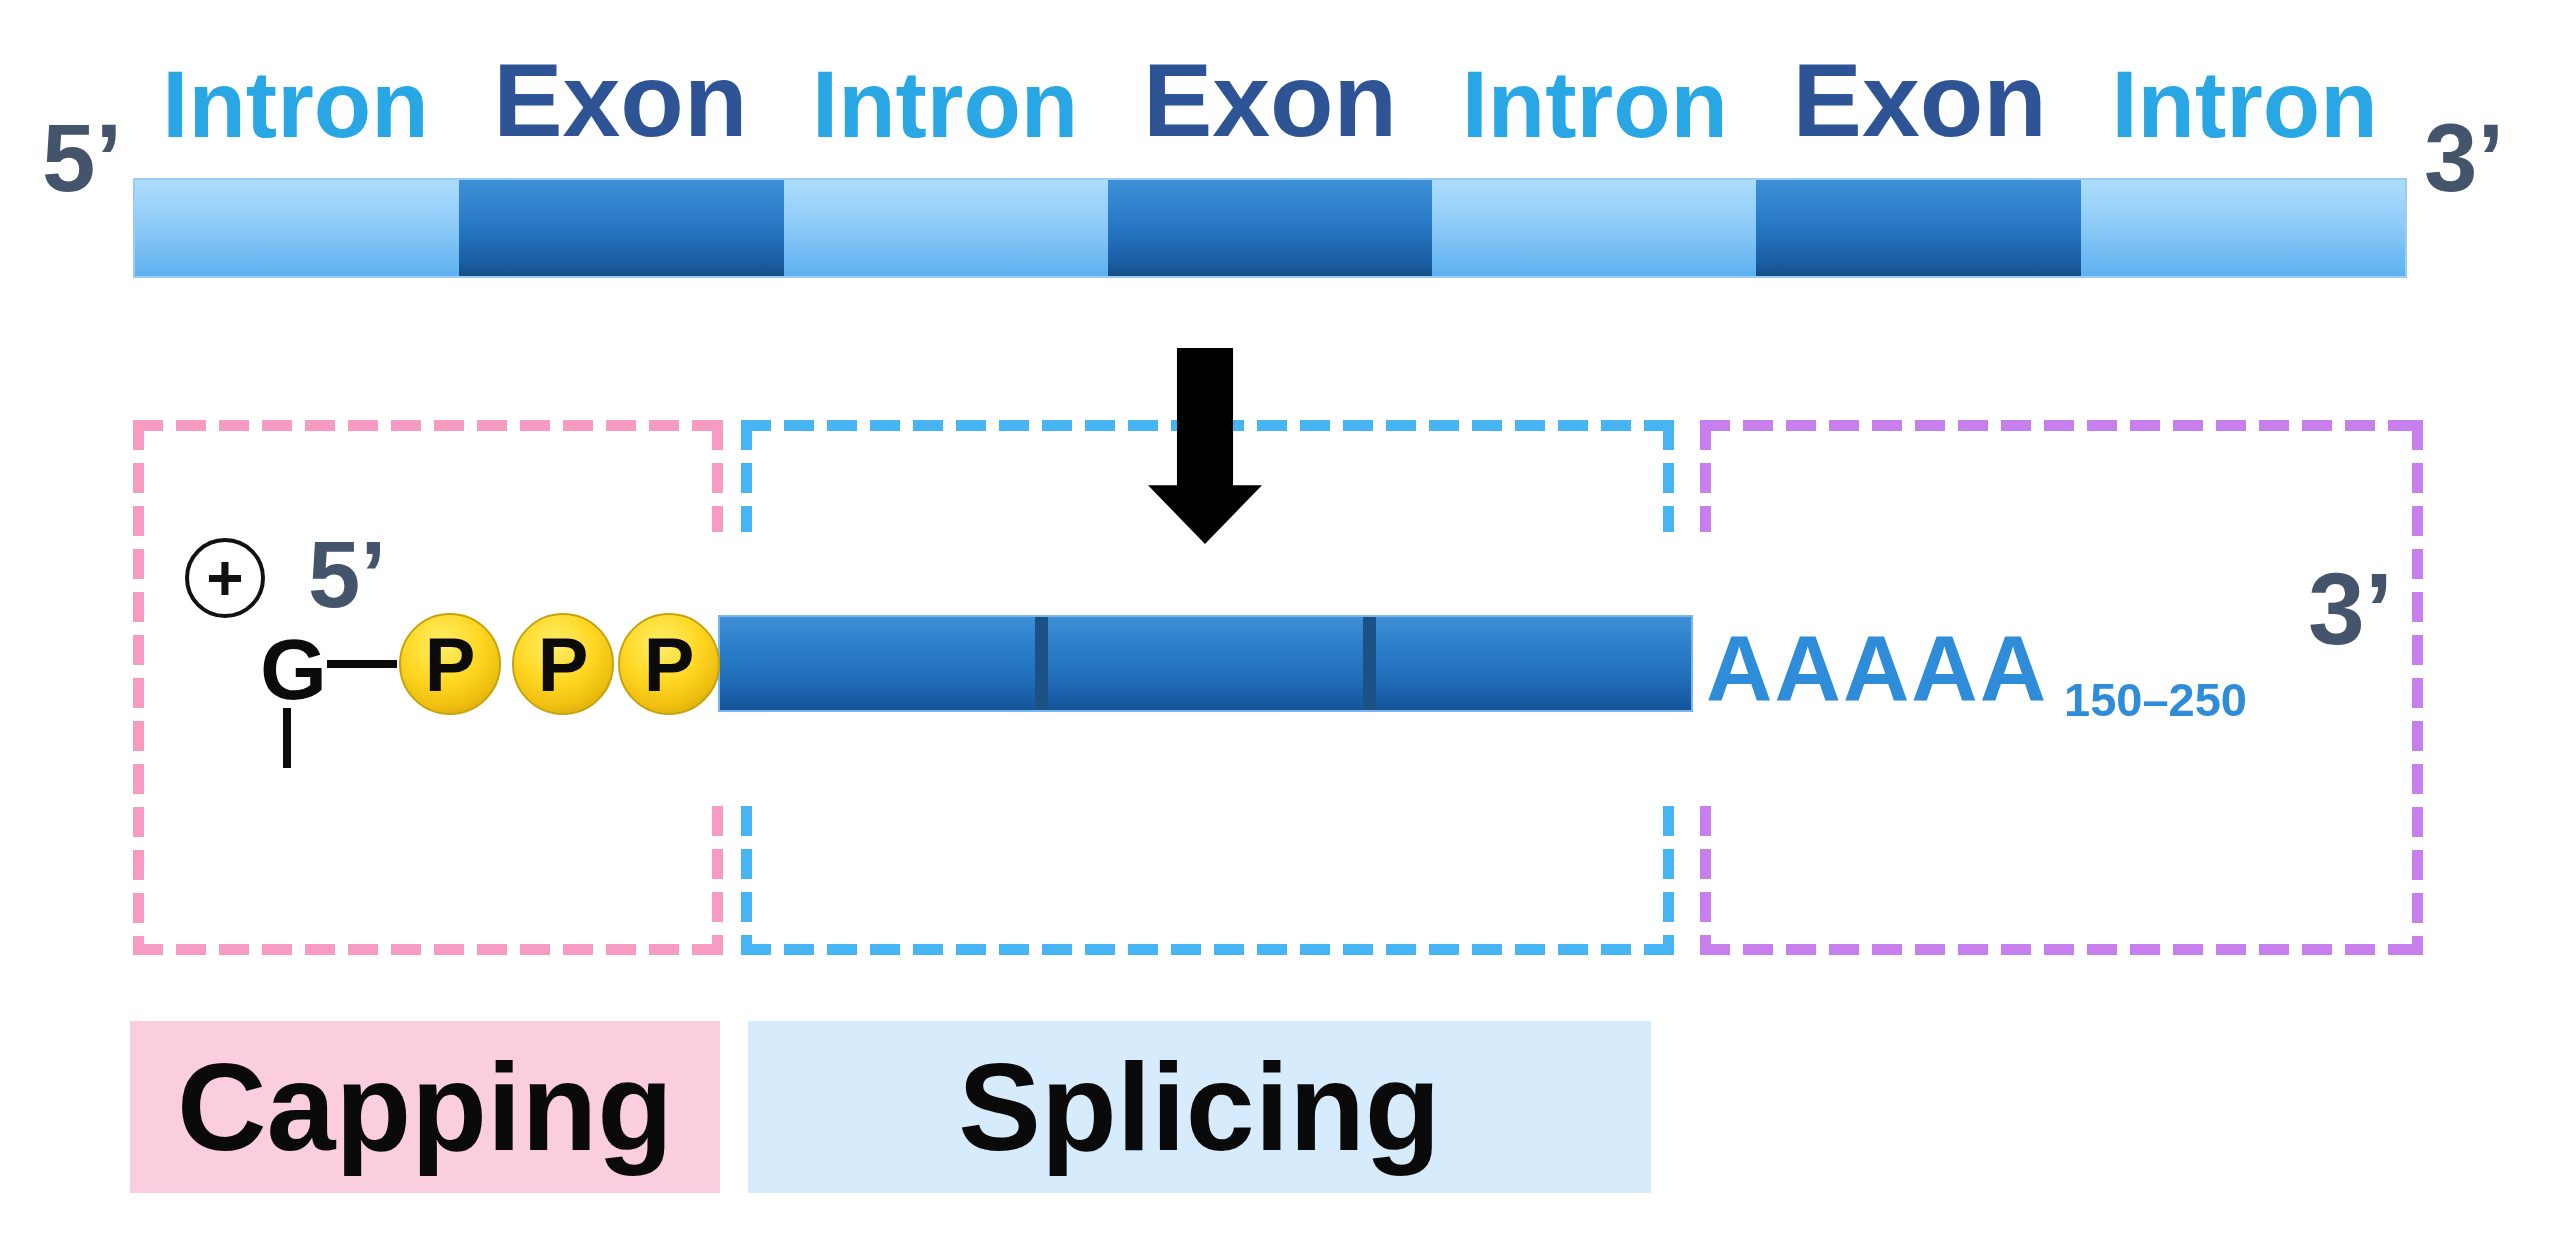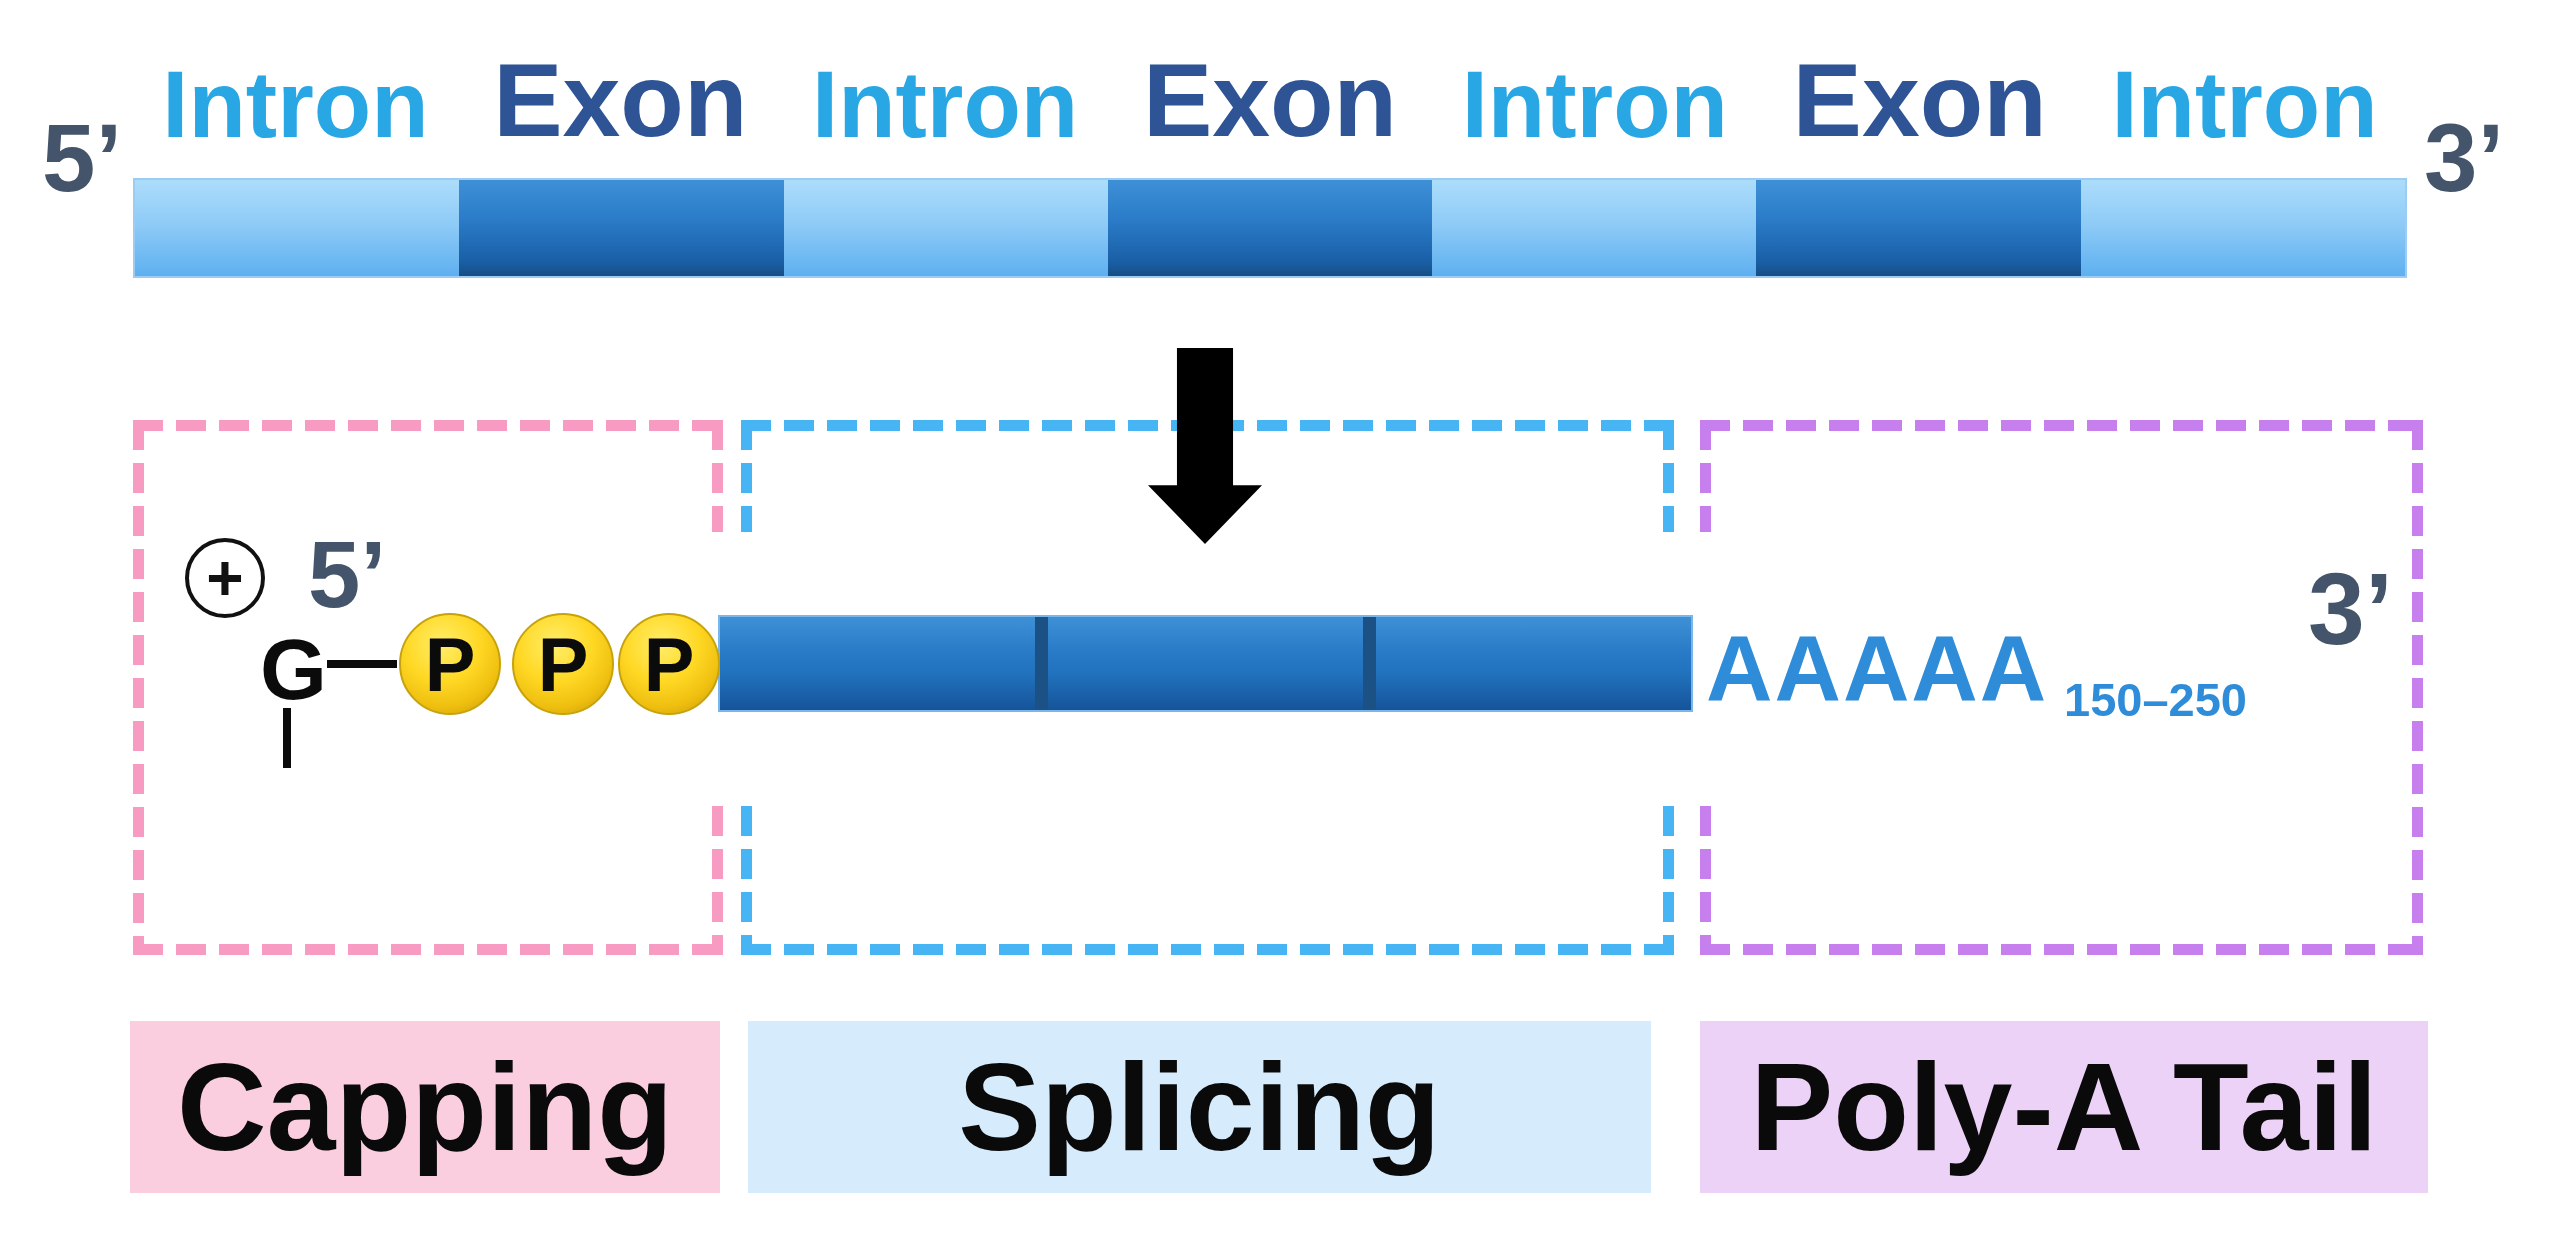--- a/index.html
+++ b/index.html
@@ -179,17 +179,14 @@
   <div class="polya-seq">AAAAA</div>
   <div class="polya-count">150–250</div>
   <div class="prime prime-mid3" style="position:absolute;">3’</div>
 
   <div class="proc-box proc-capping">
     <span>Capping</span>
   </div>
   <div class="proc-box proc-splicing">
     <span>Splicing</span>
   </div>
-  <div class="proc-box proc-polya">
-    <span>Poly-A Tail</span>
-  </div>
 
 </div>
 
 </body></html>

